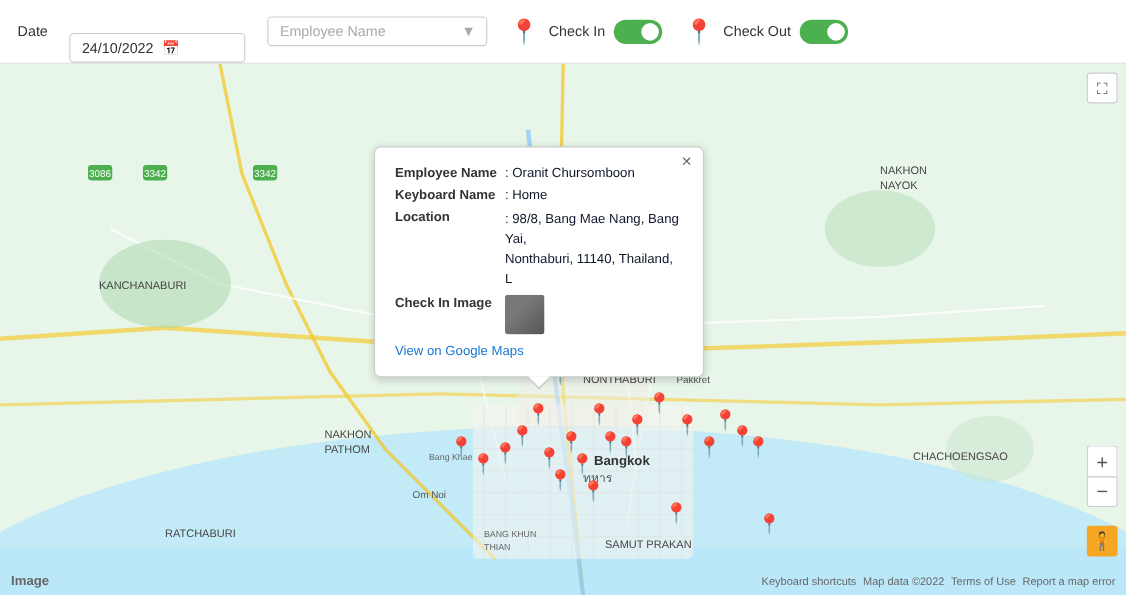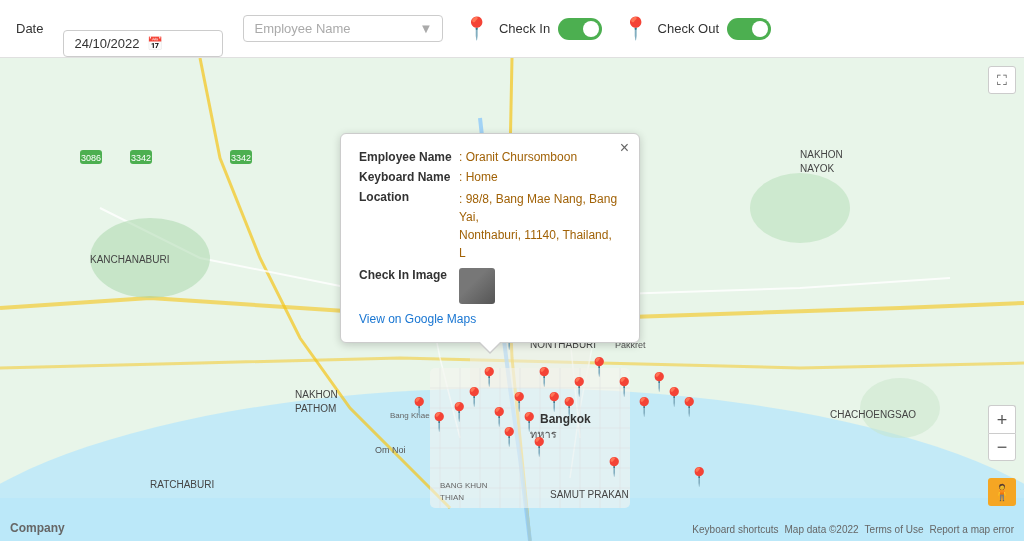--- a/index.html
+++ b/index.html
@@ -143,21 +143,21 @@
     }
     .popup-key {
       font-size: 12px;
       color: #333;
       font-weight: 600;
       width: 100px;
       flex-shrink: 0;
     }
     .popup-val {
       font-size: 12px;
-      color: #a16207;
+      color: #0f172a;
     }
     .popup-val.address {
       line-height: 1.5;
     }
     .popup-image-row {
       display: flex;
       margin-bottom: 8px;
     }
     .popup-thumb {
       width: 36px;
@@ -465,21 +465,21 @@
 
   <div class="zoom-controls">
     <div class="zoom-btn">+</div>
     <div class="zoom-btn">−</div>
   </div>
 
   <div class="street-view-btn">
     <span>🧍</span>
   </div>
 
-  <div class="google-logo">Company</div>
+  <div class="google-logo">Image</div>
 
   <div class="map-footer-text">
     <span>Keyboard shortcuts</span>
     <span>Map data ©2022</span>
     <span>Terms of Use</span>
     <span>Report a map error</span>
   </div>
 </div>
 
 </body></html>

